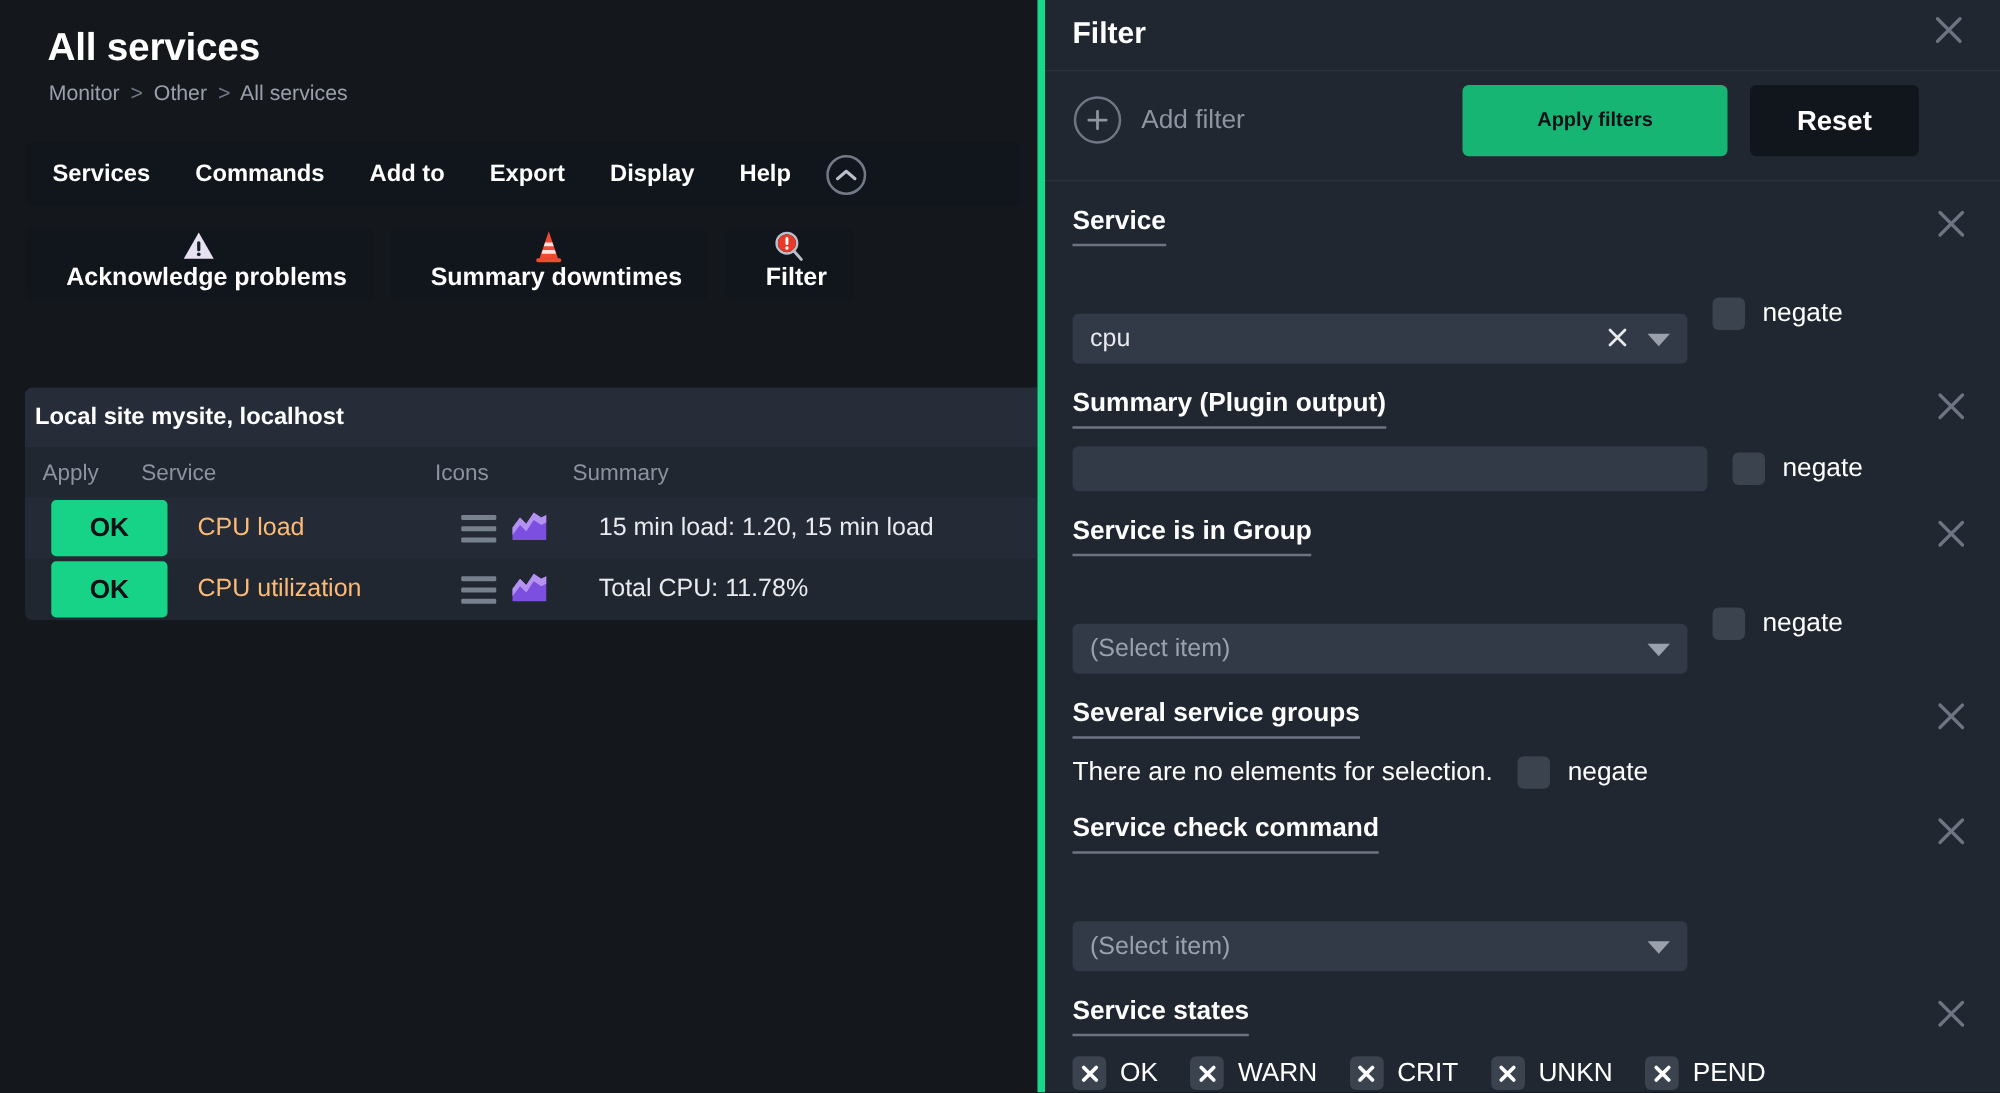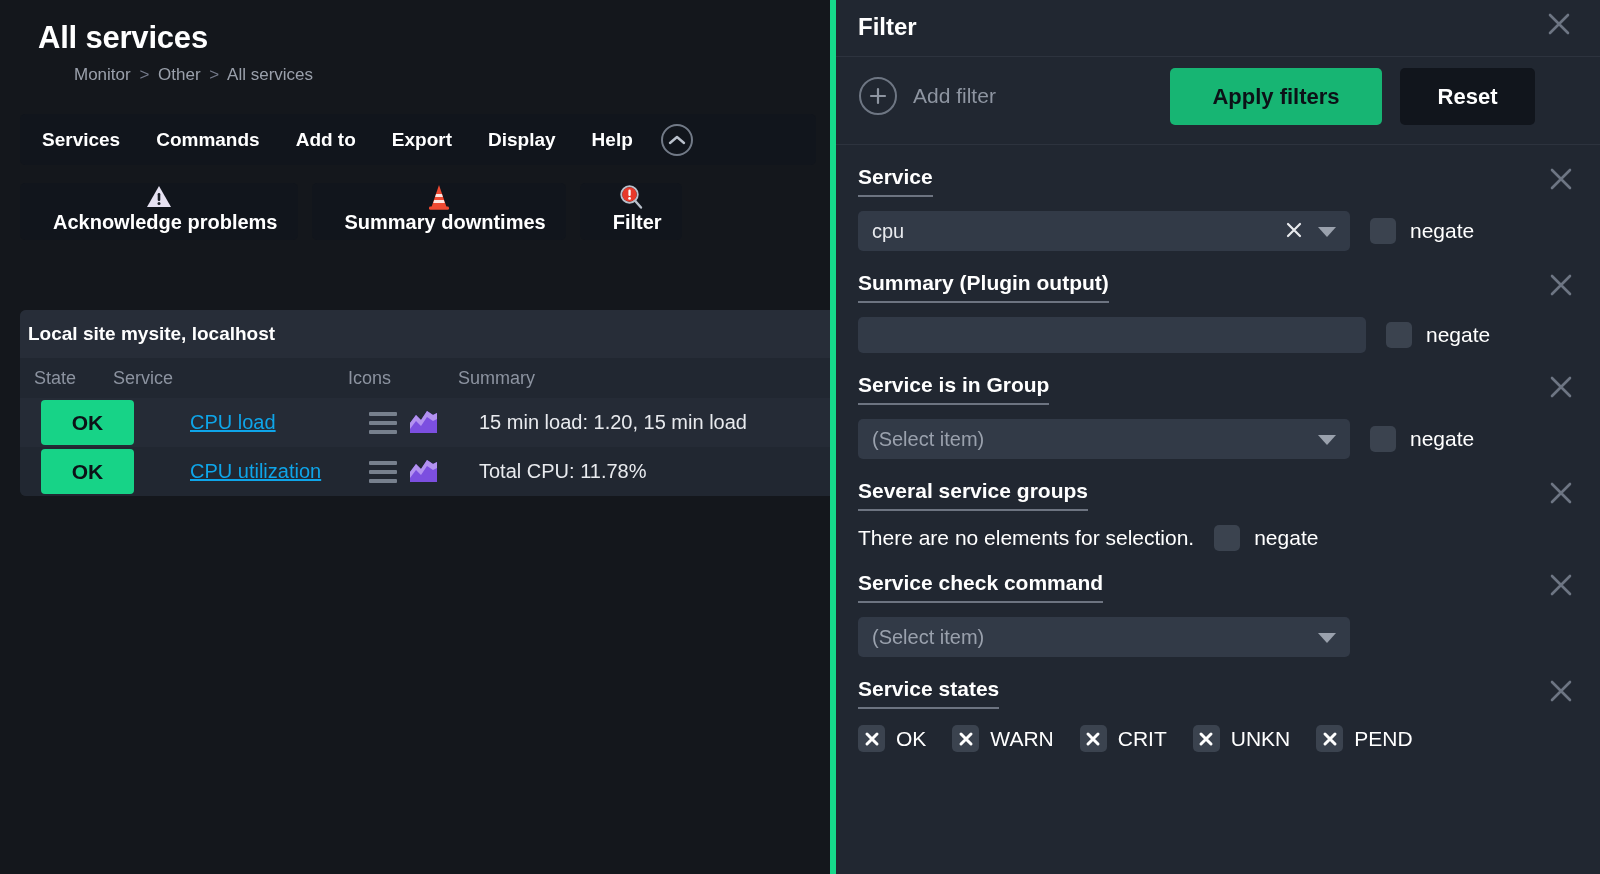--- a/index.html
+++ b/index.html
@@ -16,21 +16,21 @@
     position: absolute; left: 0; top: 0; width: 836px; height: 874px;
     background: #14171c; overflow: hidden;
   }
   .page-title {
     position: absolute; left: 38px; top: 20px;
     font-size: 31px; font-weight: bold; color: #ffffff; letter-spacing: -0.2px;
     white-space: nowrap;
   }
   .breadcrumb {
     position: absolute; left: 39px; top: 65px;
-    font-size: 17px; color: #9aa0ab; white-space: nowrap; margin-left: 35px;
+    font-size: 17px; color: #9aa0ab; white-space: nowrap;
   }
   .breadcrumb .sep { color: #73798a; margin: 0 4px; }
 
   .menubar {
     position: absolute; left: 20px; top: 114px; width: 796px; height: 51px;
     background: #11151c; border-radius: 5px;
     display: flex; align-items: center;
   }
   .menubar-item {
     font-size: 19px; font-weight: bold; color: #ffffff;
@@ -72,21 +72,21 @@
   .col-summary{ flex: 1; }
   .trow { display: flex; align-items: center; height: 49px; }
   .trow.even { background: #252b36; }
   .trow.odd  { background: #212731; }
   .state-pill {
     width: 93px; height: 45px; margin-left: 21px; border-radius: 4px;
     background: #17d387; color: #0c1117; font-size: 21px; font-weight: bold;
     display: flex; align-items: center; justify-content: center;
   }
   .cell-service {
-    width: 235px; padding-left: 56px; font-size: 20px; color: #0ea5e9; white-space: nowrap; text-decoration: underline;
+    width: 235px; padding-left: 24px; font-size: 20px; color: #fdba74; white-space: nowrap;
   }
   .cell-icons { width: 110px; display: flex; align-items: center; gap: 11px; }
   .cell-summary { font-size: 20px; color: #e8eaee; white-space: nowrap; }
 
   .burger { display: flex; flex-direction: column; gap: 5px; width: 28px; cursor: pointer; }
   .burger span { display: block; height: 4px; background: #77808d; border-radius: 1px; }
 
   
   .filter-panel {
     position: absolute; right: 0; top: 0; width: 770px; height: 874px;
@@ -110,21 +110,21 @@
   }
   .add-filter .plus {
     width: 38px; height: 38px; border: 2px solid #6e7683; border-radius: 50%;
     display: flex; align-items: center; justify-content: center;
   }
   .add-filter .txt { font-size: 21px; color: #8e95a1; margin-left: 16px; }
   .apply-btn {
     position: absolute; left: 334px; top: 11px; width: 212px; height: 57px;
     background: #17b573; border: none; border-radius: 5px; cursor: pointer;
     font-family: "Liberation Sans", sans-serif;
-    font-size: 22px; font-weight: bold; color: #0c1117;
+    font-size: 16px; font-weight: bold; color: #0c1117;
   }
   .reset-btn {
     position: absolute; left: 564px; top: 11px; width: 135px; height: 57px;
     background: #11151c; border: none; border-radius: 5px; cursor: pointer;
     font-family: "Liberation Sans", sans-serif;
     font-size: 22px; font-weight: bold; color: #ffffff;
   }
 
   .fp-body { position: relative; padding: 0 22px; }
   .fgroup { position: relative; margin-top: 20px; }
@@ -132,21 +132,21 @@
     display: inline-block; font-size: 21px; font-weight: bold; color: #ffffff;
     padding-bottom: 6px; border-bottom: 2px solid #6d7481;
   }
   .fgroup-close {
     position: absolute; right: 3px; top: 0px; width: 28px; height: 28px; cursor: pointer;
   }
   .frow { display: flex; align-items: center; margin-top: 14px; }
   .fselect {
     position: relative; width: 492px; height: 40px; background: #323a47;
     border: none; border-radius: 5px; display: flex; align-items: center;
-    padding: 0 10px 0 14px; cursor: pointer;
+    padding: 0 10px 0 14px; cursor: pointer; margin-top: 40px;
   }
   .fselect .val { font-size: 20px; color: #e8eaee; }
   .fselect .ph  { font-size: 20px; color: #9aa1ad; }
   .fselect .clear-x {
     position: absolute; right: 46px; top: 9px; width: 20px; height: 20px; cursor: pointer;
   }
   .fselect .caret {
     position: absolute; right: 14px; top: 16px;
     width: 0; height: 0; border-left: 9px solid transparent; border-right: 9px solid transparent;
     border-top: 10px solid #9aa1ad;
@@ -238,21 +238,21 @@
         </span>
         <span class="lbl">Filter</span>
       </div>
 
     </div>
 
     <div class="table-card">
       <div class="table-title">Local site mysite, localhost</div>
 
       <div class="thead">
-        <div class="th col-state">State</div>
+        <div class="th col-state">Apply</div>
         <div class="th col-service">Service</div>
         <div class="th col-icons">Icons</div>
         <div class="th col-summary">Summary</div>
       </div>
 
       <div class="trow even">
         <div class="state-pill">OK</div>
         <div class="cell-service">CPU load</div>
         <div class="cell-icons">
           <span class="burger">

